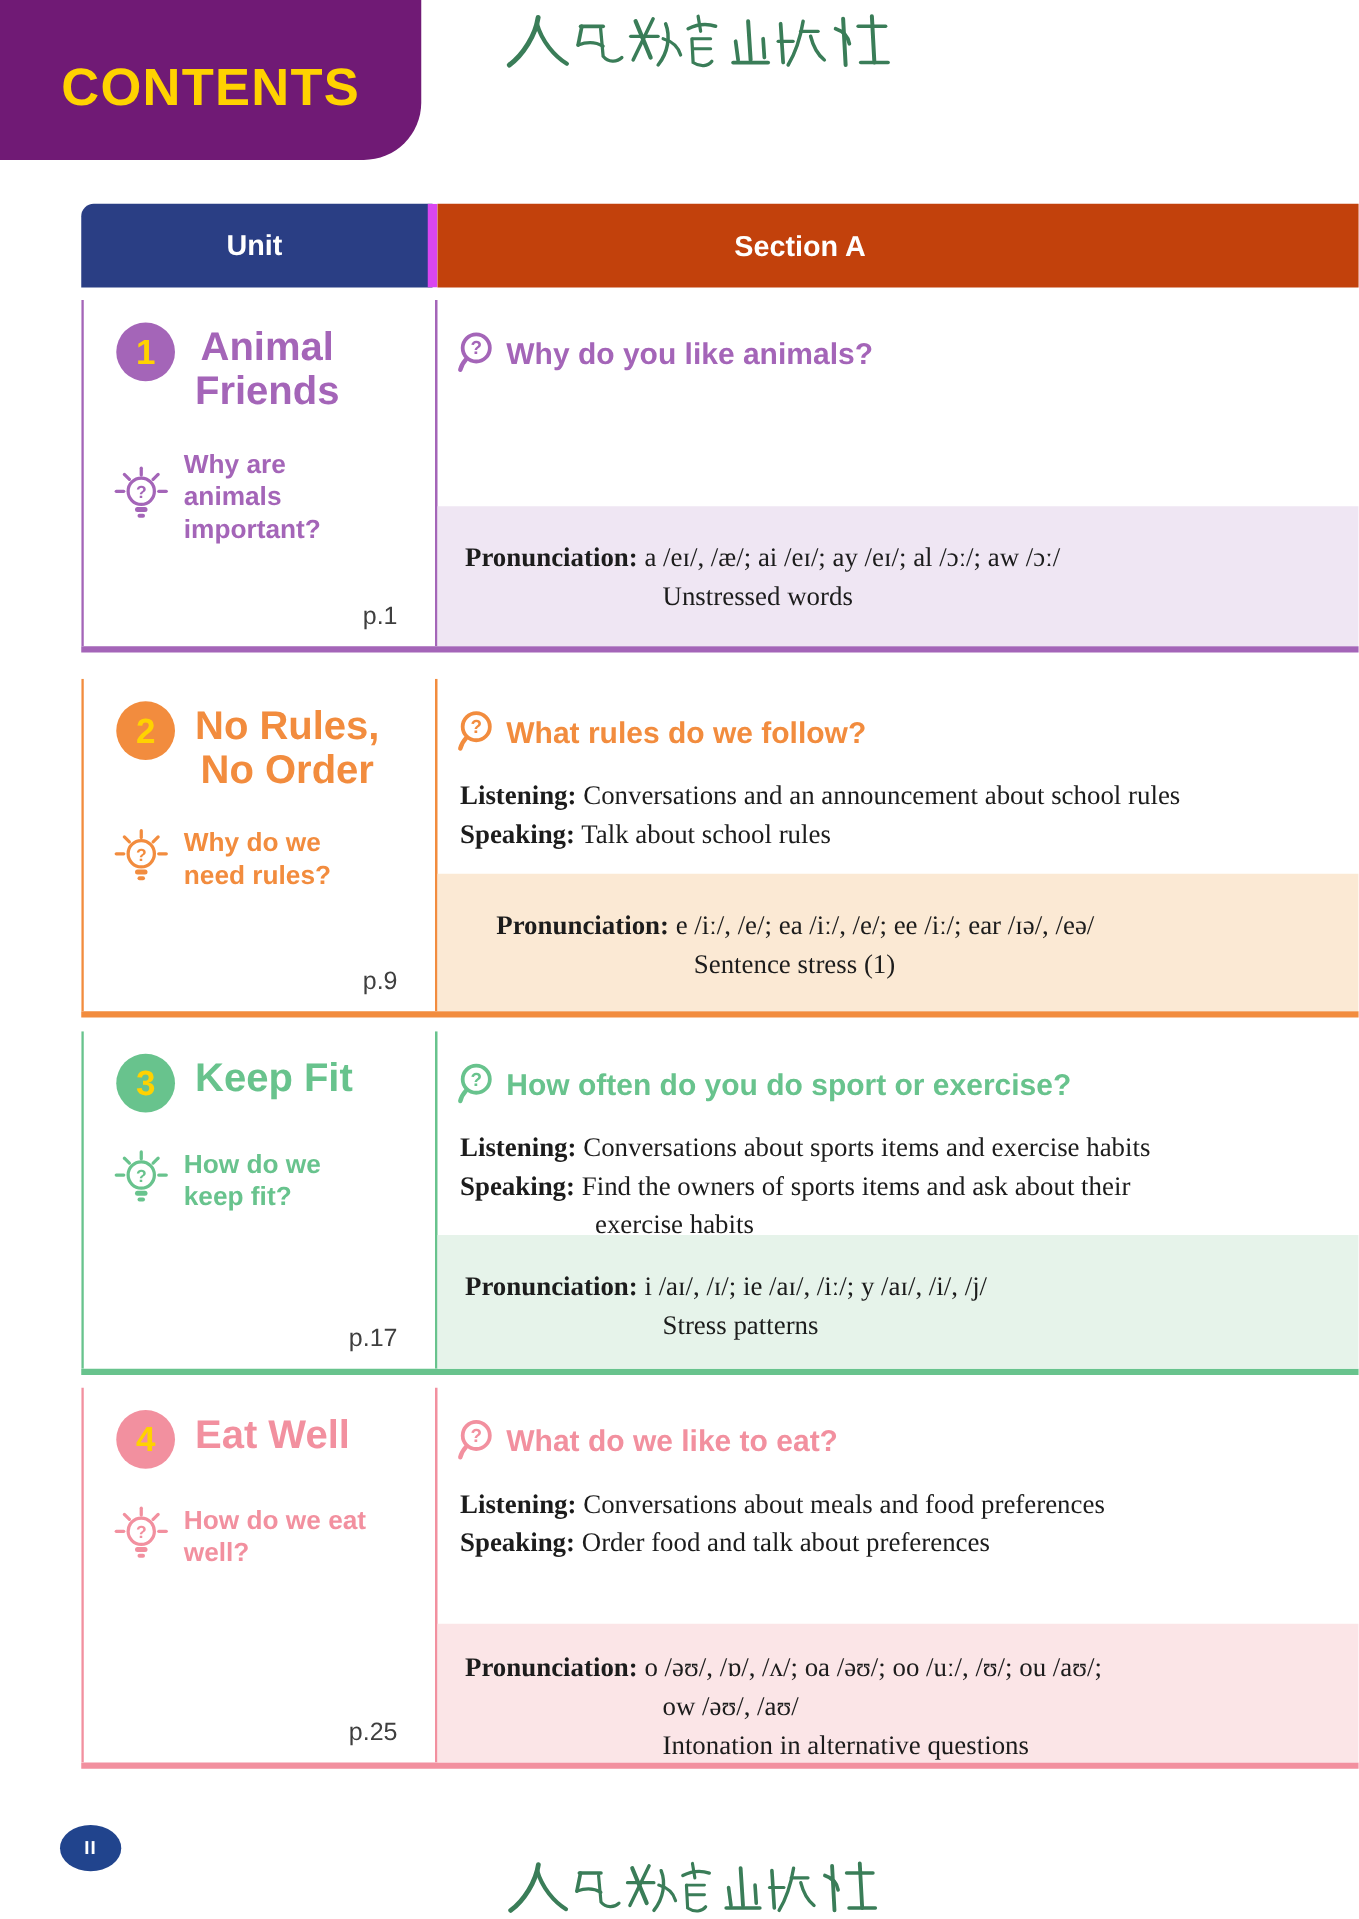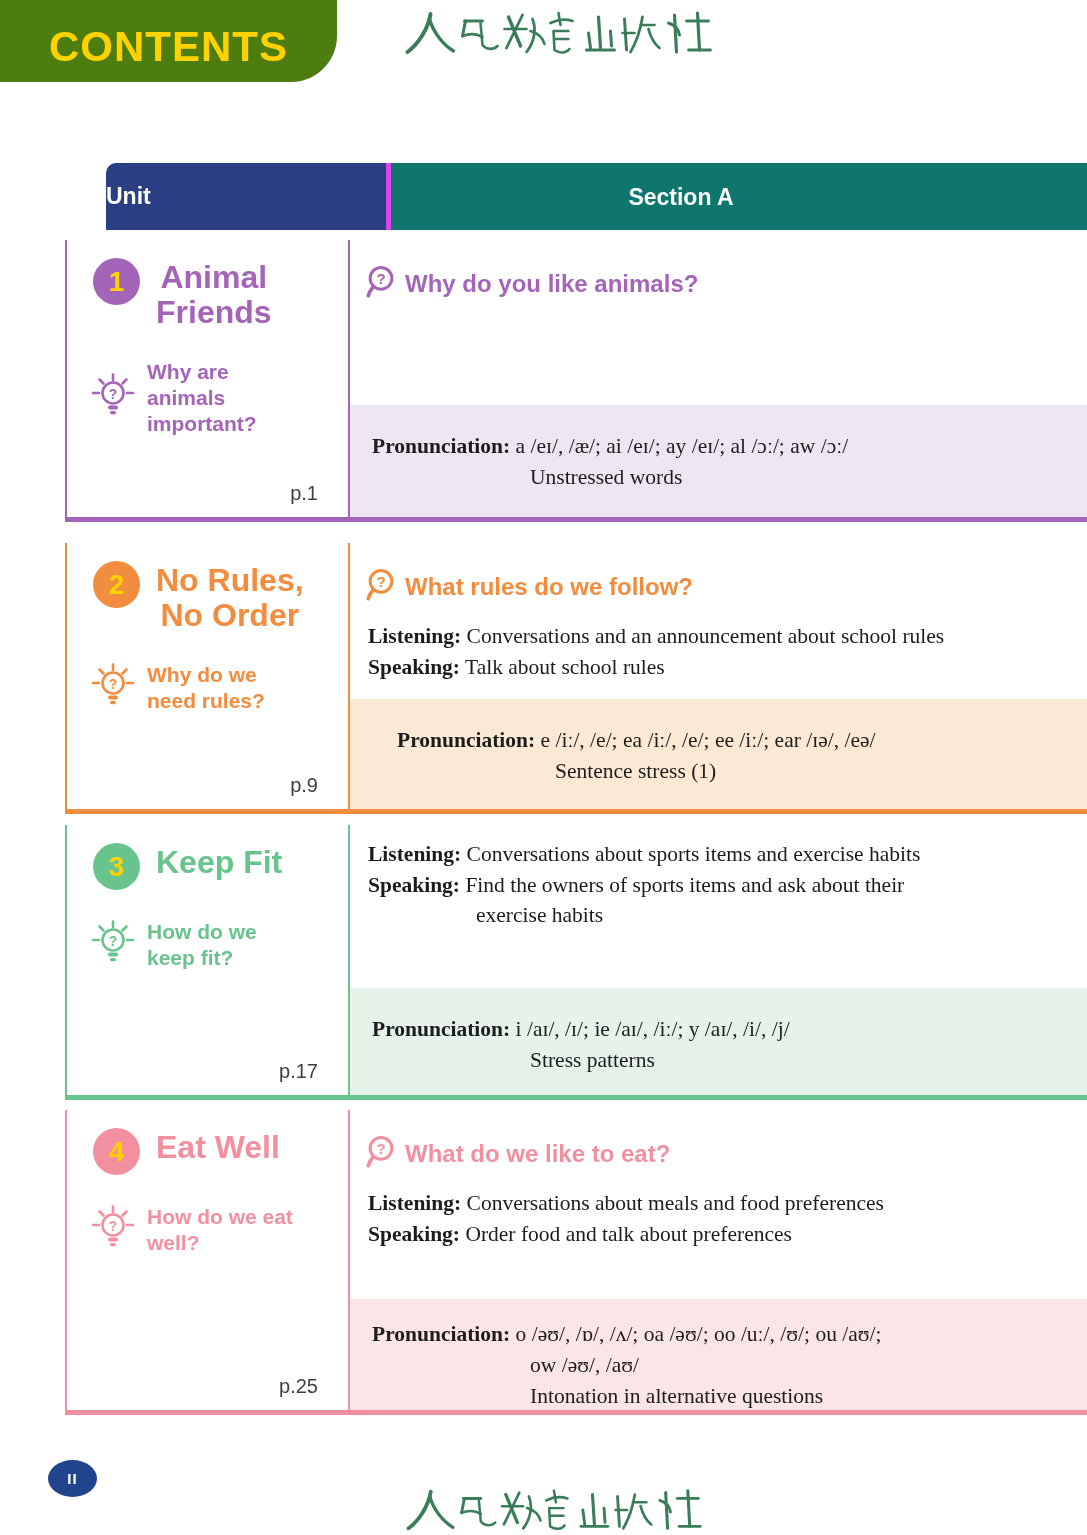--- a/index.html
+++ b/index.html
@@ -2,38 +2,38 @@
 <html><head>
 <meta charset="utf-8">
 <style>
   html,body{margin:0;padding:0;}
   body{
     width:1087px;height:1535px;position:relative;background:#ffffff;
     font-family:"Liberation Sans", sans-serif;overflow:hidden;
   }
   
   .contents-block{
-    position:absolute;left:0;top:0;width:337px;height:82px;
-    background:#4d7c0f;border-radius:0 0 46px 0;
+    position:absolute;left:0;top:0;width:337px;height:128px;
+    background:#701a75;border-radius:0 0 46px 0;
     display:flex;align-items:center;justify-content:center;
   }
   .contents-title{
     color:#FFD200;font-size:42px;font-weight:bold;letter-spacing:1px;padding-top:12px;
   }
   .logo-top{position:absolute;left:400px;top:6px;width:315px;height:54px;color:#3A7D58;}
   .logo-bottom{position:absolute;left:398px;top:1484px;width:310px;height:52px;color:#3A7D58;}
   .logo-top svg,.logo-bottom svg{width:100%;height:100%;}
 
   
   .thead{position:absolute;left:65px;top:163px;width:1022px;height:67px;display:flex;}
   .th-unit{
     width:285px;box-sizing:border-box;background:#2A3E84;border-radius:10px 0 0 0;
-    border-right:5px solid #d946ef;display:flex;align-items:center;justify-content:flex-start;margin-left:41px;
-  }
-  .th-sec{flex:1;background:#0f766e;position:relative;}
+    border-right:8px solid #d946ef;display:flex;align-items:center;justify-content:center;
+  }
+  .th-sec{flex:1;background:#c2410c;position:relative;}
   .th-text{color:#ffffff;font-size:23px;font-weight:bold;}
   .th-sec .th-text{
     position:absolute;left:0;width:580px;text-align:center;top:50%;transform:translateY(-50%);
   }
 
   
   .row{
     position:absolute;left:65px;width:1022px;display:flex;box-sizing:border-box;
     border-bottom:5px solid var(--c);overflow:hidden;
   }
@@ -261,20 +261,28 @@
           <svg viewBox="0 0 44 48">
             <use href="#bulb-q"></use>
           </svg>
         </span>
       <p>How do we
 keep fit?</p>
     </div>
     <div class="page-ref">p.17</div>
   </div>
   <div class="sec-cell">
+    <div class="sec-head">
+      <span class="mag">
+          <svg viewBox="0 0 36 42">
+            <use href="#magnifier-q"></use>
+          </svg>
+        </span>
+      <span class="sec-q">How often do you do sport or exercise?</span>
+    </div>
     <div class="body-lines">
       <p class="line"><b>Listening:</b> <span class="ltext">Conversations about sports items and exercise habits</span></p>
       <p class="line"><b>Speaking:</b> <span class="ltext">Find the owners of sports items and ask about their
 exercise habits</span></p>
     </div>
     <div class="pron-box pbh-3">
       <p class="pron"><b>Pronunciation:</b> <span>i /aɪ/, /ɪ/; ie /aɪ/, /iː/; y /aɪ/, /i/, /j/</span><br><span>Stress patterns</span></p>
     </div>
   </div>
 </section>

